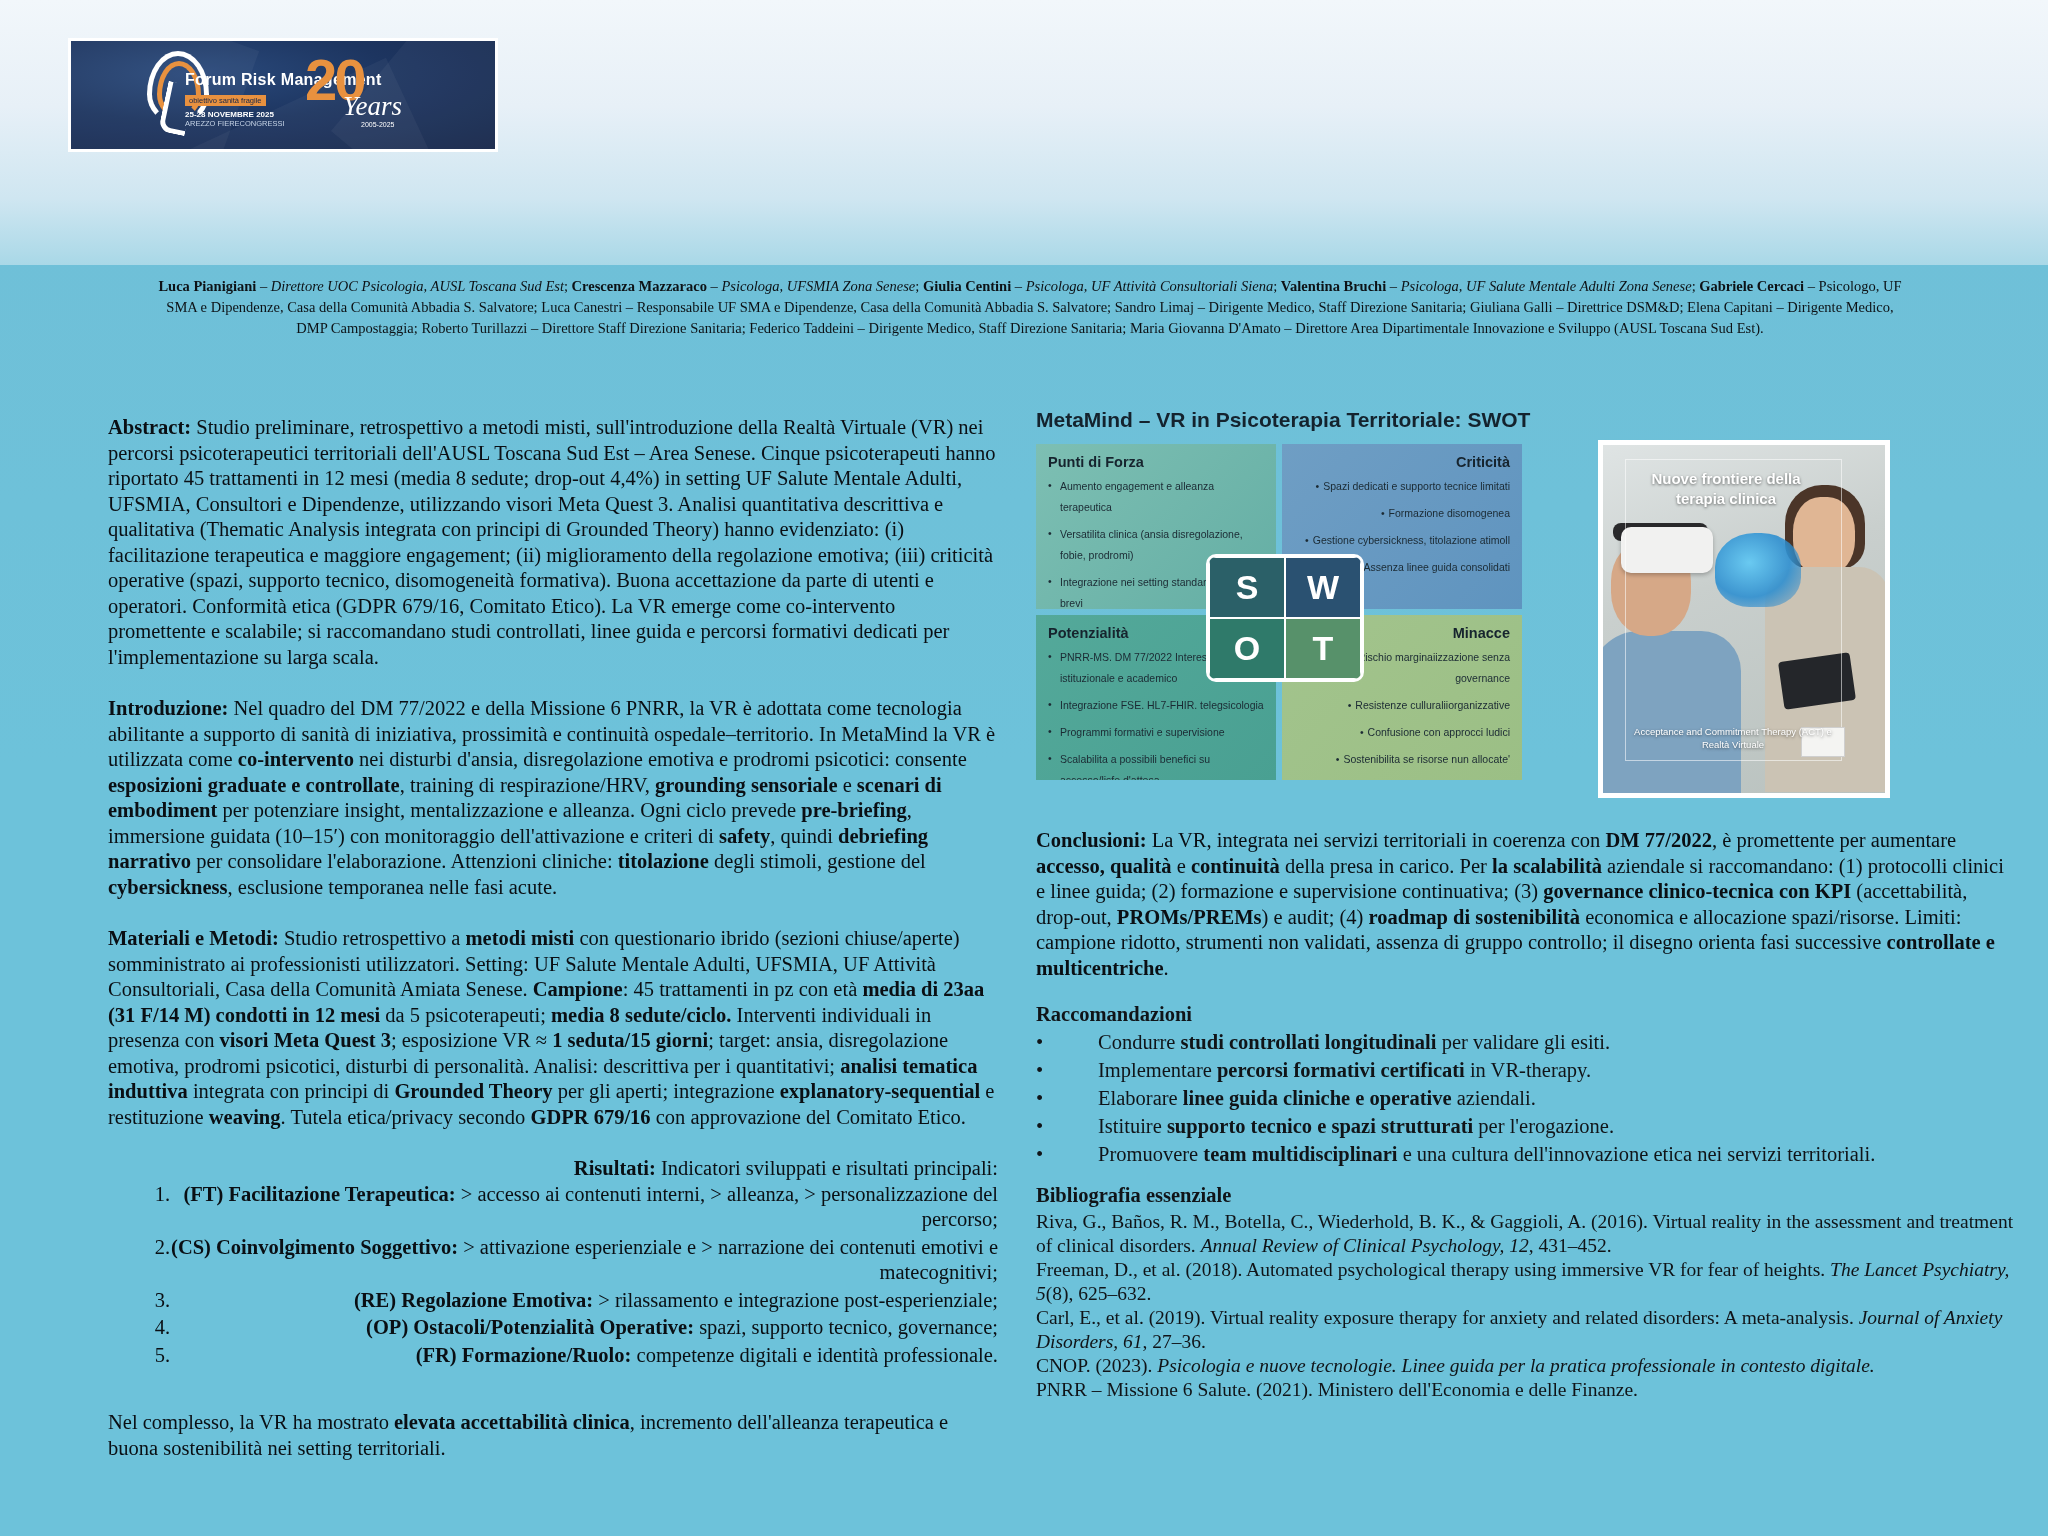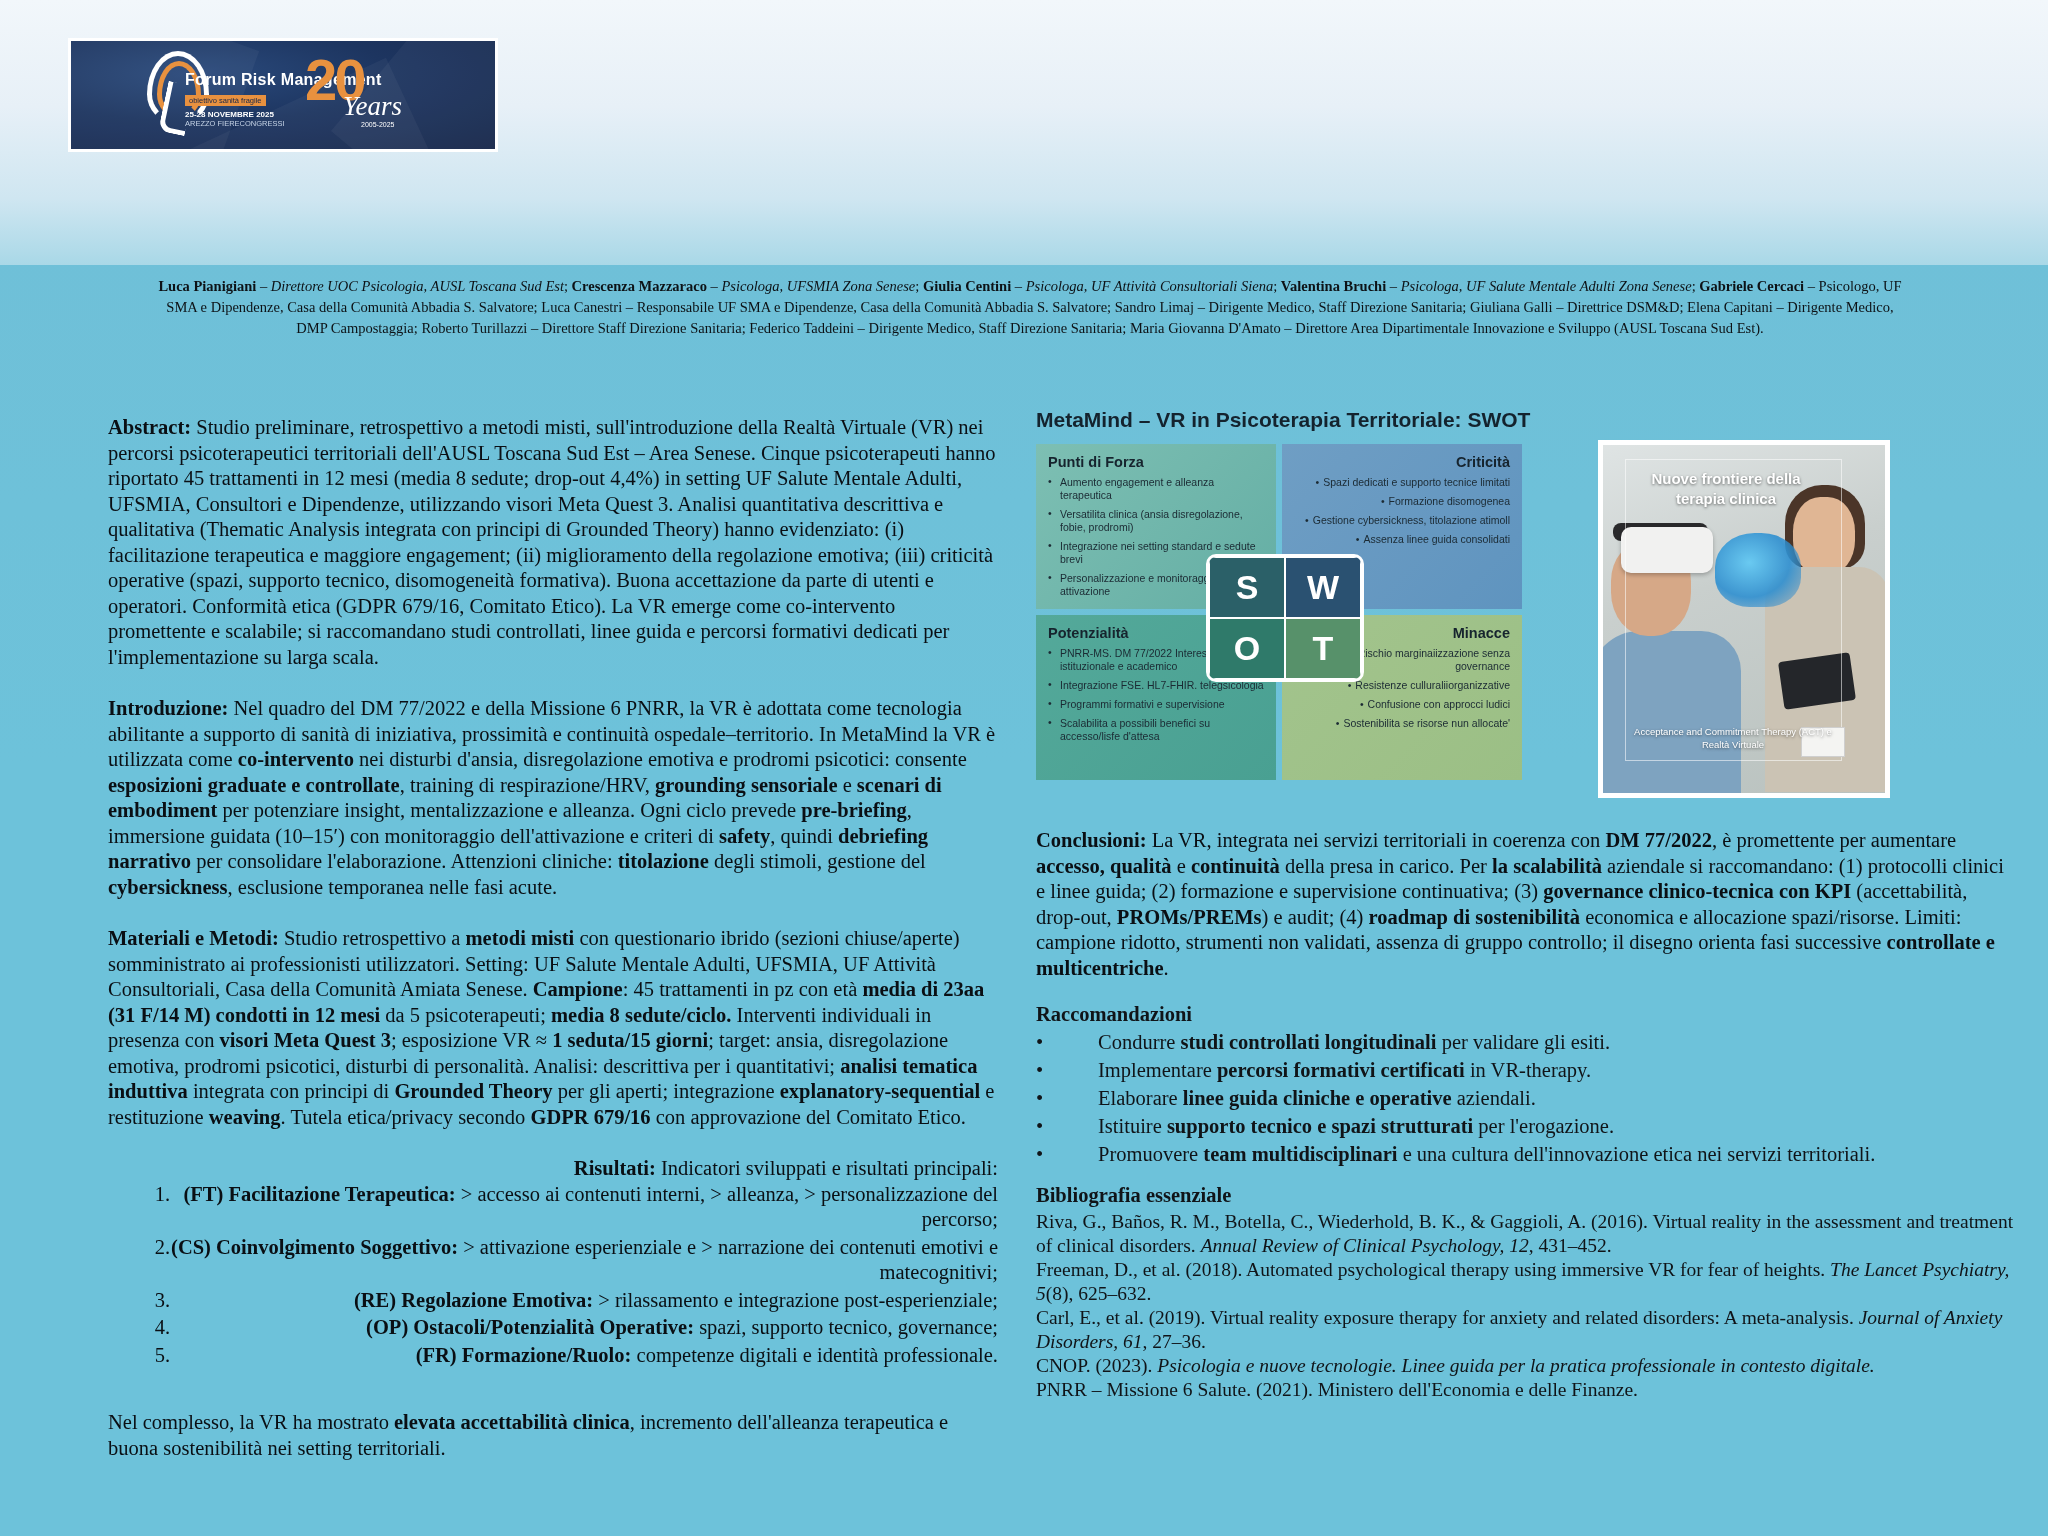--- a/index.html
+++ b/index.html
@@ -95,21 +95,21 @@
   
   #swot-title{font-family:"Liberation Sans",sans-serif;font-weight:bold;font-size:21px;color:#14232e;margin-bottom:12px;}
   #swot-wrap{position:relative;width:492px;height:342px;font-family:"Liberation Sans",sans-serif;padding-left:12px;}
   .q{position:absolute;width:240px;height:165px;box-sizing:border-box;padding:10px 12px;overflow:hidden;}
   #q-s{left:0;top:0;background:linear-gradient(135deg,#7dbfb3 0%,#64aea4 100%);}
   #q-w{left:246px;top:0;background:linear-gradient(135deg,#6f9ec4 0%,#5f94bf 100%);text-align:right;}
   #q-o{left:0;top:171px;background:linear-gradient(135deg,#54a99a 0%,#49a092 100%);}
   #q-t{left:246px;top:171px;background:linear-gradient(135deg,#a3c48d 0%,#9bbf85 100%);text-align:right;}
   .q h4{margin:0 0 6px 0;font-size:14.5px;font-weight:bold;color:#16242e;}
   .q ul{margin:0;padding:0;list-style:none;}
-  .q li{font-size:10.5px;line-height:13px;color:#1b2a33;margin-bottom:6px;position:relative;}
+  .q li{font-size:10.5px;line-height:21px;color:#1b2a33;margin-bottom:6px;position:relative;}
   #q-s li,#q-o li{padding-left:12px;}
   #q-s li:before,#q-o li:before{content:"•";position:absolute;left:0;top:-1px;}
   #q-w li:after,#q-t li:after{content:"";}
   #q-w li span.b,#q-t li span.b{margin-right:4px;}
   #swot-center{position:absolute;left:170px;top:110px;width:152px;height:122px;
     border:3px solid #ffffff;border-radius:10px;overflow:hidden;display:grid;
     grid-template-columns:1fr 1fr;grid-template-rows:1fr 1fr;}
   #swot-center div{display:flex;align-items:center;justify-content:center;
     color:#ffffff;font-size:34px;font-weight:bold;font-family:"Liberation Sans",sans-serif;
     border:1.5px solid #ffffff;box-sizing:border-box;}

